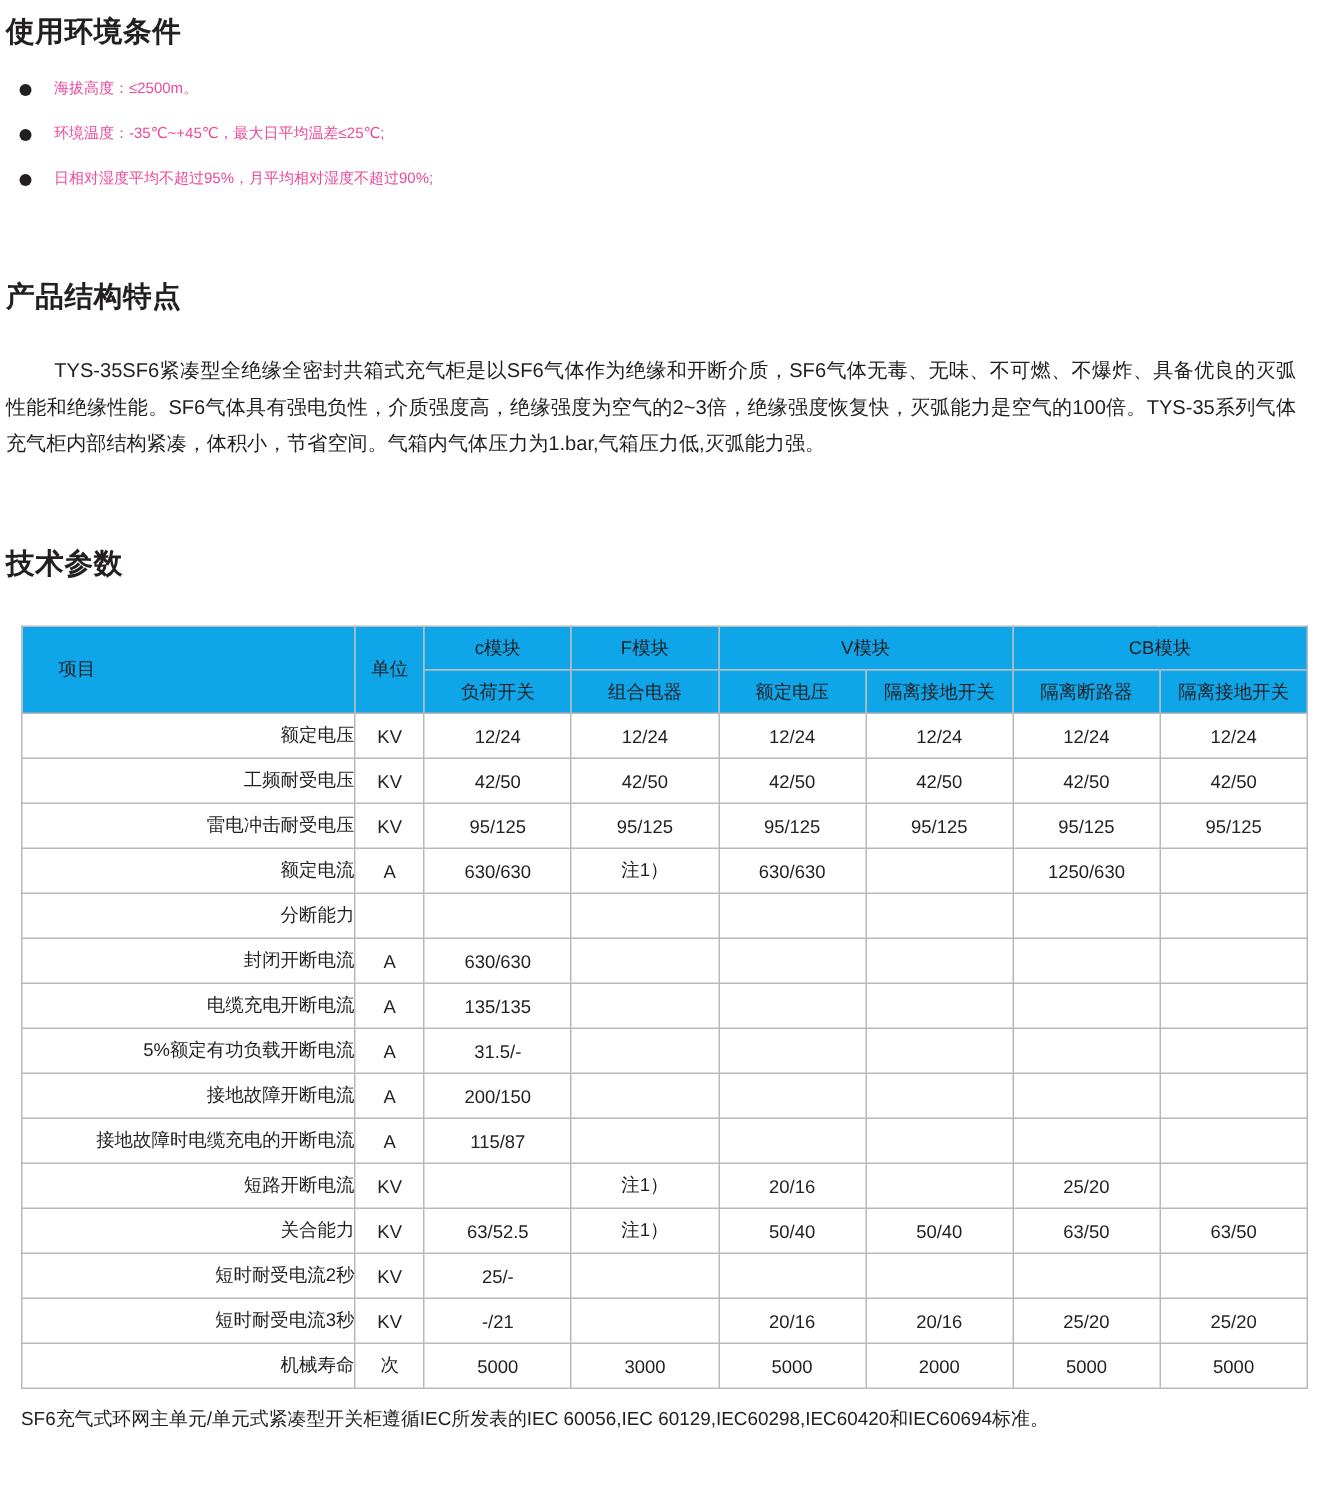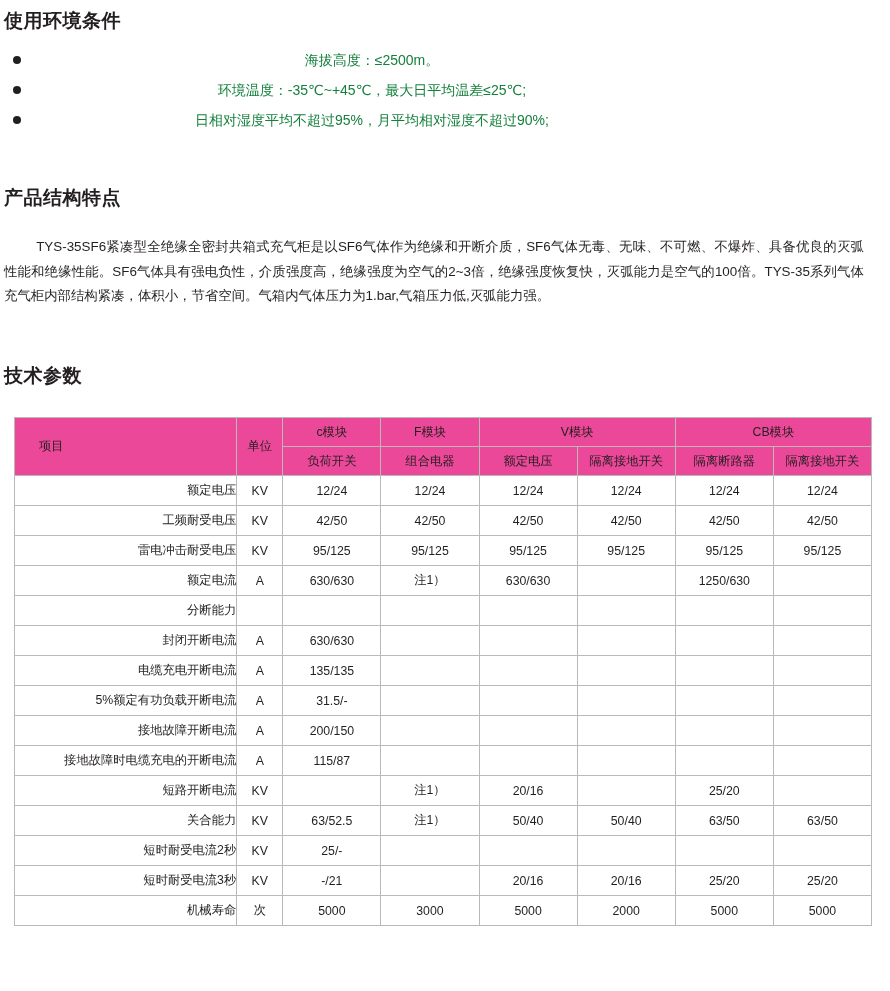--- a/index.html
+++ b/index.html
@@ -37,27 +37,26 @@
   ul.bullets {
     list-style: none;
     margin: 0;
     padding: 0;
     position: absolute;
     left: 8px;
     top: 45px;
     width: 700px;
   }
   ul.bullets li {
-    font-size: 14px;
+    font-size: 10px;
     line-height: 30px;
-    color: #15803d;
+    color: #ec4899;
     position: relative;
     padding-left: 28px;
     white-space: nowrap;
-    text-align: center;
   }
   ul.bullets li:before {
     content: "";
     position: absolute;
     left: 5px;
     top: 11px;
     width: 8px;
     height: 8px;
     background: #231f20;
     border-radius: 50%;
@@ -86,21 +85,21 @@
   }
   table.spec th, table.spec td {
     border: 1px solid #b9b9b9;
     padding: 0;
     height: 30px;
     text-align: center;
     font-weight: normal;
     vertical-align: middle;
   }
   table.spec thead th {
-    background: #ec4899;
+    background: #0ea5e9;
     height: 29px;
     font-size: 12.3px;
   }
   table.spec tbody td.rowlabel {
     text-align: right;
     padding-left: 8px;
   }
   table.spec th.hdr-item {
     text-align: left;
     padding-left: 24px;
@@ -307,15 +306,16 @@
         <td>3000</td>
         <td>5000</td>
         <td>2000</td>
         <td>5000</td>
         <td>5000</td>
       </tr>
     </tbody>
   </table>
 
   <div class="footnotes">
+    <div>SF6充气式环网主单元/单元式紧凑型开关柜遵循IEC所发表的IEC 60056,IEC 60129,IEC60298,IEC60420和IEC60694标准。</div>
   </div>
 
 </div>
 
 </body></html>

